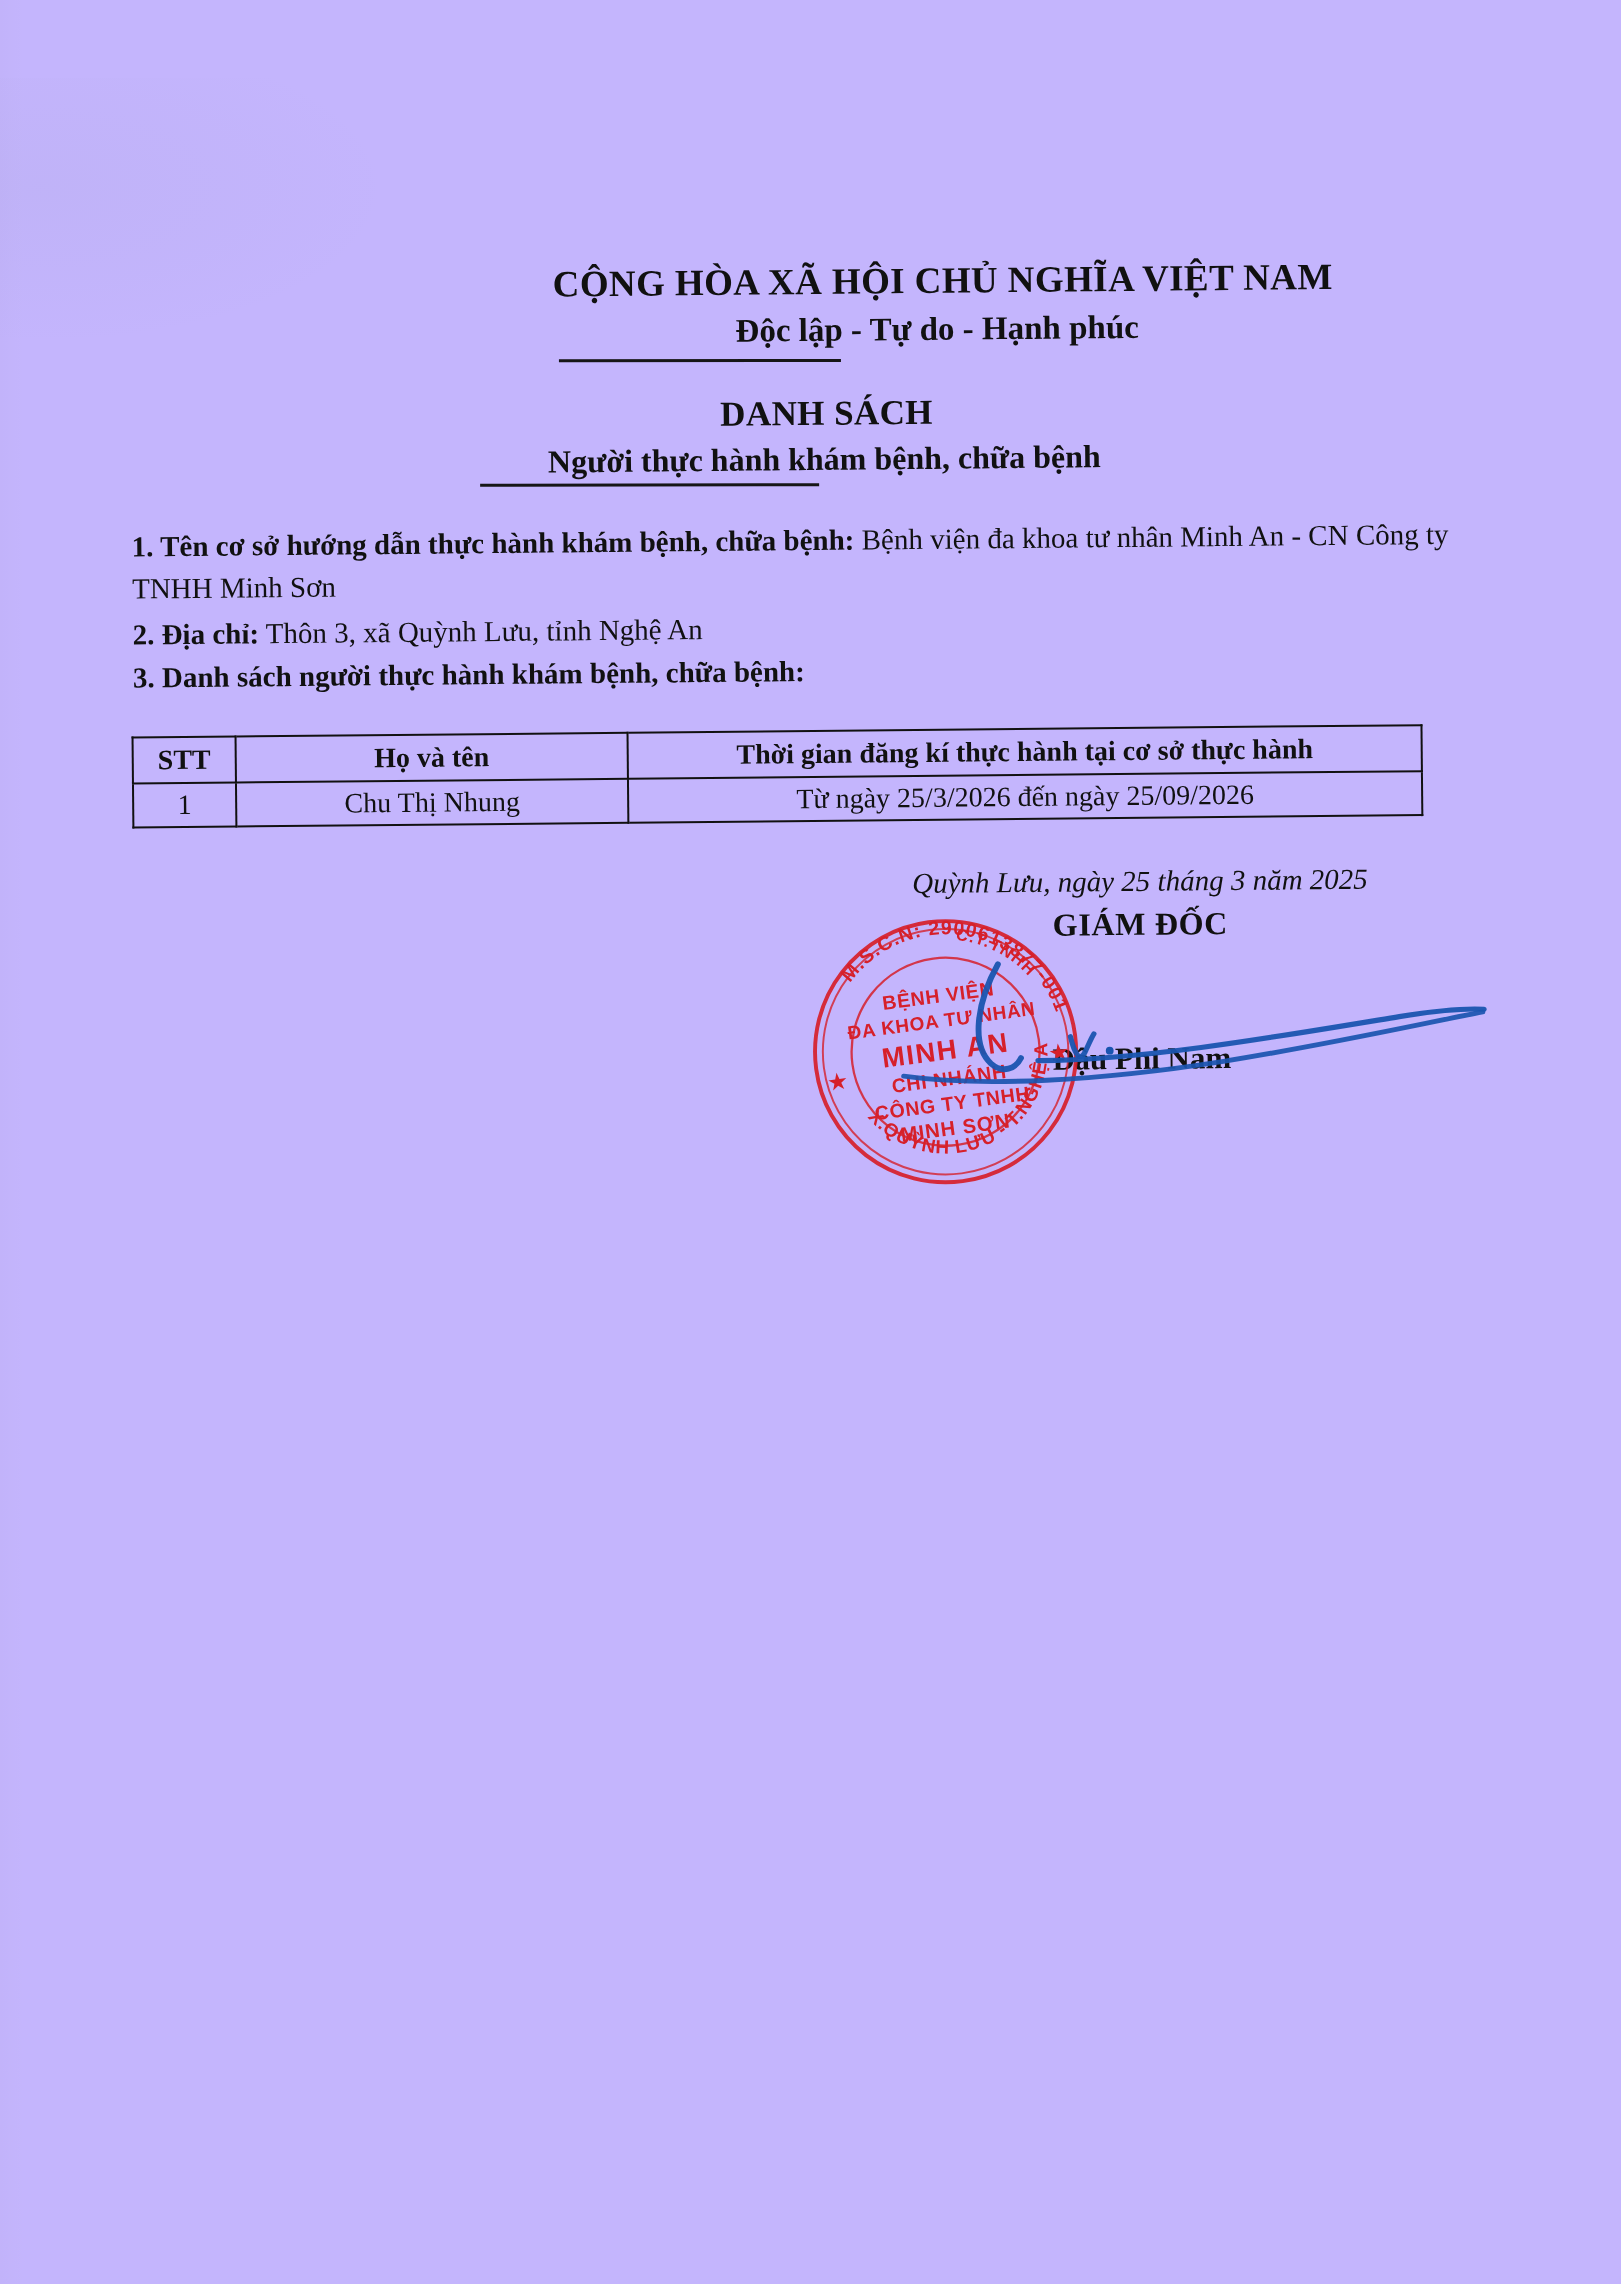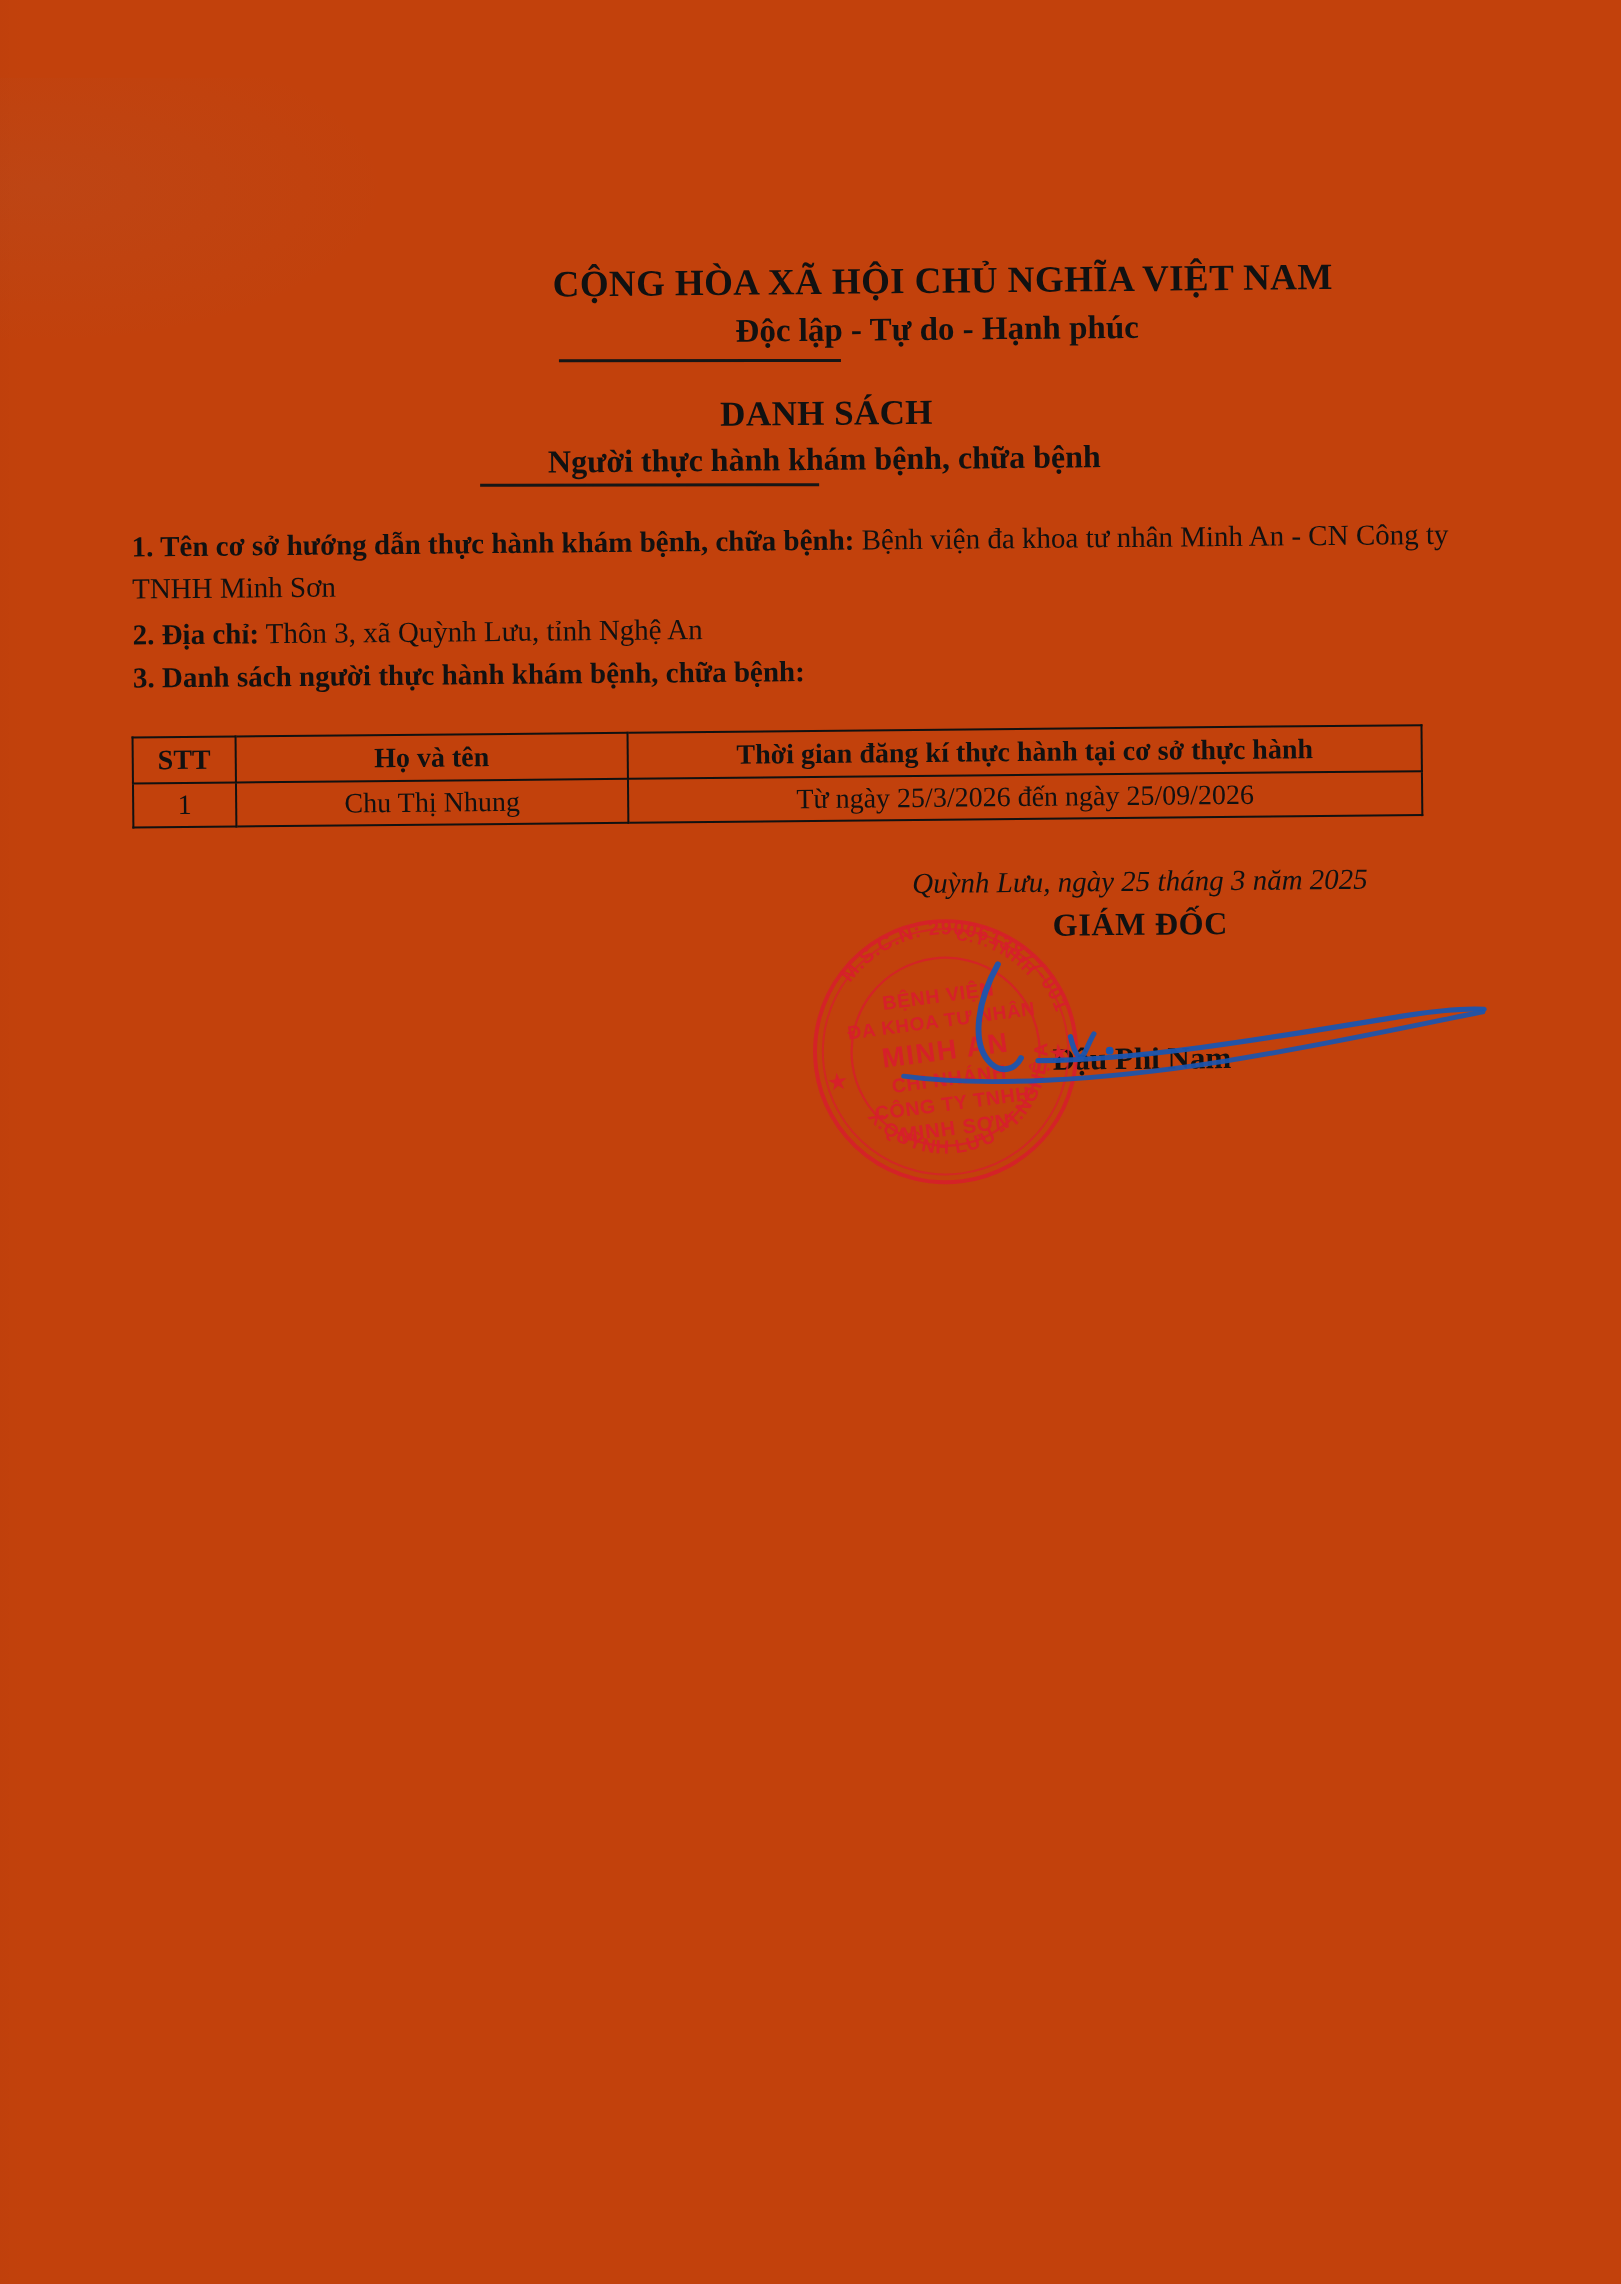--- a/index.html
+++ b/index.html
@@ -15,21 +15,21 @@
     overflow: hidden;
     font-family: "Liberation Serif", "DejaVu Serif", serif;
     color: #111111;
     -webkit-font-smoothing: antialiased;
   }
 
   
   #page {
     position: absolute;
     inset: 0;
-    background: #c2410c;
+    background: #c4b5fd;
   }
   
   #scan-noise {
     position: absolute;
     left: 0; top: 78px;
     width: 405px; height: 274px;
     background:
       radial-gradient(ellipse at 10% 40%, rgba(120,140,160,.055), rgba(255,255,255,0) 68%);
     pointer-events: none;
   }

